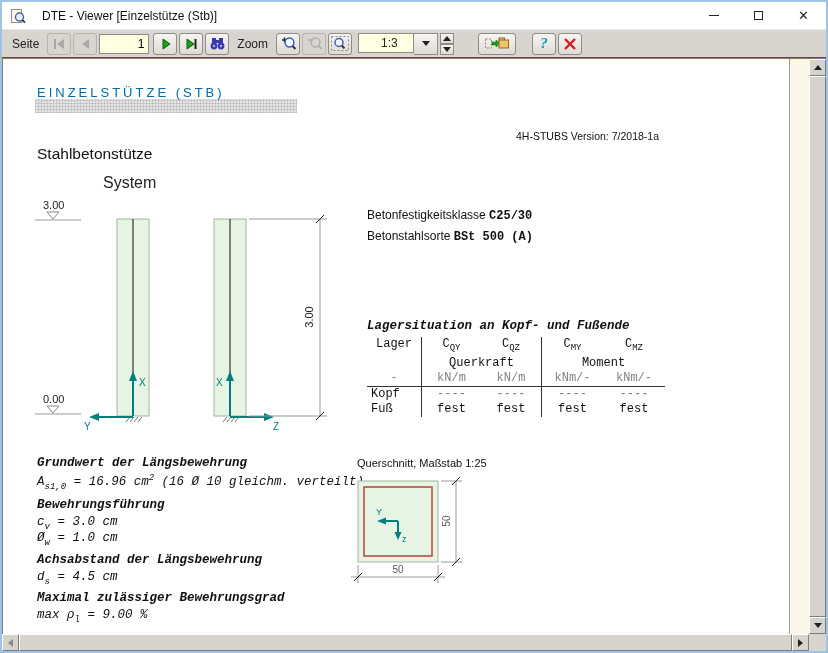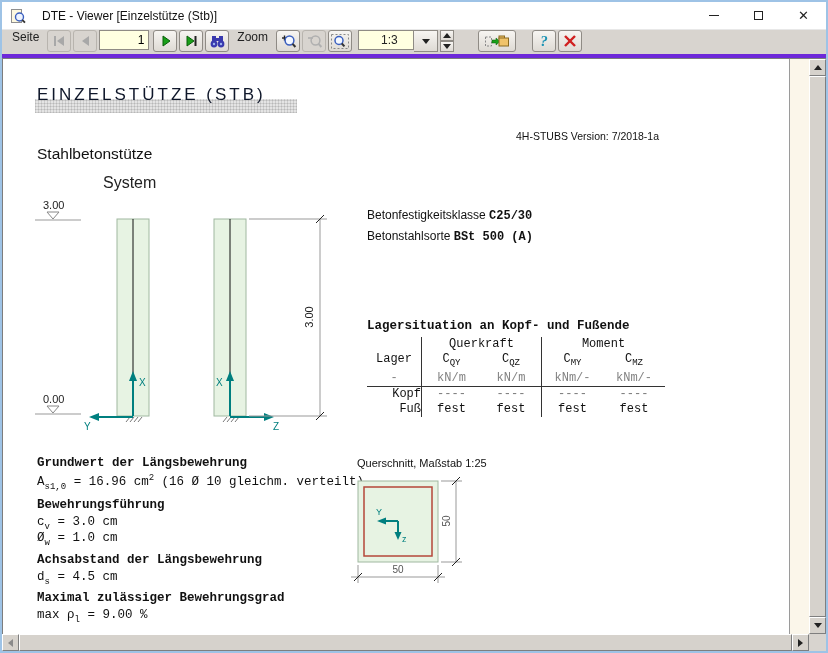--- a/index.html
+++ b/index.html
@@ -9,22 +9,22 @@
   
   .titlebar{height:28px;background:#ffffff;display:flex;align-items:center;border-bottom:1px solid #e8e8e8;gap:10px;}
   .titlebar .app-icon{margin:0 6px 0 8px;display:flex;}
   .titlebar .title{font-size:12px;color:#111;flex:1;white-space:nowrap;}
   .winbtns{display:flex;height:100%;}
   .winbtn{width:45px;height:100%;display:flex;align-items:center;justify-content:center;cursor:default;}
   .glyph-min{display:block;width:10px;border-top:1px solid #222;}
   .glyph-max{display:block;width:9px;height:9px;border:1px solid #222;}
   .glyph-close{font-size:13px;color:#222;line-height:1;}
   
-  .toolbar{height:28px;background:#d8d4cf;display:flex;padding:0 4px;
-    border-bottom:4px solid #6d28d9;font-size:12px;color:#222;}
+  .toolbar{height:28px;background:#d8d4cf;display:flex;align-items:center;padding:0 4px;
+    border-bottom:1px solid #6d28d9;font-size:12px;color:#222;}
   .tlabel{margin:0 8px 0 6px;}
   .tbtn{height:22px;min-width:24px;display:flex;align-items:center;justify-content:center;
     background:linear-gradient(#f7f5f2,#dedad4);border:1px solid #8f8b85;border-radius:3px;
     margin-right:2px;padding:0 2px;}
   .tbtn.disabled{background:#d8d4cf;border-color:#b8b4ae;}
   .tfield{height:20px;background:#ffffe1;border:1px solid #8f8b85;font-size:12px;
     font-family:"Liberation Sans",sans-serif;}
   input.tfield{width:50px;text-align:right;padding-right:4px;margin-right:4px;}
   .dd{display:flex;margin:0 2px 0 4px;}
   .dd .ddval{width:56px;display:flex;align-items:center;padding-left:22px;}
@@ -45,40 +45,40 @@
   .vscroll{width:17px;background:#efeeea;display:flex;flex-direction:column;}
   .hrow{height:17px;display:flex;}
   .hscroll{width:807px;background:#efeeea;display:flex;}
   .corner{width:17px;background:#d8d4cf;}
   .sbtn{width:17px;height:17px;background:#d6d2cc;border:1px solid;border-color:#fff #7f7f7f #7f7f7f #fff;
     display:flex;align-items:center;justify-content:center;font-size:8px;color:#222;line-height:1;}
   .sthumb-v{flex:1;background:#d6d2cc;border:1px solid;border-color:#fff #7f7f7f #7f7f7f #fff;}
   .sthumb-h{flex:1;background:#d6d2cc;border:1px solid;border-color:#fff #7f7f7f #7f7f7f #fff;}
   
   .pg{position:absolute;white-space:nowrap;color:#111;}
-  .mono{font-family:"Liberation Mono",monospace;}
+  .mono{font-family:"Liberation Mono",monospace;font-style:italic;}
   .band{position:absolute;left:32px;top:40px;width:262px;height:14px;background-color:#e4e4e4;
     background-image:repeating-linear-gradient(0deg,rgba(0,0,0,.10) 0 1px,transparent 1px 3px),
                      repeating-linear-gradient(90deg,rgba(0,0,0,.10) 0 1px,transparent 1px 3px);}
-  .h1{left:34px;top:26px;font-size:17px;letter-spacing:3px;color:#0f172a;}
+  .h1{left:34px;top:26px;font-size:13px;letter-spacing:3px;color:#0369a1;}
   .version{right:130px;top:71px;font-size:10.5px;}
   .title2{left:34px;top:86px;font-size:15.5px;}
   .subtitle{left:34px;top:106px;font-size:12px;}
   .syslabel{left:100px;top:115px;font-size:16px;color:#222;}
   .matline{font-size:12px;line-height:20px;}
   .matline .val{font-family:"Liberation Mono",monospace;font-weight:bold;}
   .bheading{font-weight:bold;font-size:12.5px;}
   .bline{font-size:12.5px;}
   sub{font-size:9px;}
   sup{font-size:9px;}
   
   .btable{left:364px;top:278px;width:298px;font-family:"Liberation Mono",monospace;font-size:12px;}
   .trow{display:grid;grid-template-columns:54px 60px 60px 62px 62px;line-height:15px;}
   .tc{text-align:center;}
-  .tl{text-align:right;padding-left:4px;}
+  .tl{text-align:left;padding-left:4px;}
   .vl{border-left:1px solid #333;}
   .unit{color:#838383;}
   .dash{color:#787878;}
   .hline{border-top:1px solid #333;}
   svg text{font-family:"Liberation Sans",sans-serif;}
 </style>
 </head>
 <body>
 
 <div class="window">
@@ -249,30 +249,30 @@
         </svg>
 
         <div class="pg" style="left:364px;top:146px">
           <div class="matline"><span>Betonfestigkeitsklasse </span><span class="val">C25/30</span></div>
           <div class="matline"><span>Betonstahlsorte </span><span class="val">BSt 500 (A)</span></div>
         </div>
 
         <div class="pg mono bheading" style="left:364px;top:260px">Lagersituation an Kopf- und Fußende</div>
         <div class="pg btable">
           <div class="trow">
-            <div class="tc"></div>
-            <div class="tc vl" style="grid-column:2/4">Querkraft</div>
-            <div class="tc vl" style="grid-column:4/6">Moment</div>
-          </div>
-          <div class="trow">
             <div class="tc">Lager</div>
             <div class="tc vl"><span>C</span><sub>QY</sub></div>
             <div class="tc"><span>C</span><sub>QZ</sub></div>
             <div class="tc vl"><span>C</span><sub>MY</sub></div>
             <div class="tc"><span>C</span><sub>MZ</sub></div>
+          </div>
+          <div class="trow">
+            <div class="tc"></div>
+            <div class="tc vl" style="grid-column:2/4">Querkraft</div>
+            <div class="tc vl" style="grid-column:4/6">Moment</div>
           </div>
           <div class="trow unit">
             <div class="tc">-</div>
             <div class="tc vl">kN/m</div>
             <div class="tc">kN/m</div>
             <div class="tc vl">kNm/-</div>
             <div class="tc">kNm/-</div>
           </div>
           <div class="trow hline">
             <div class="tl">Kopf</div>

